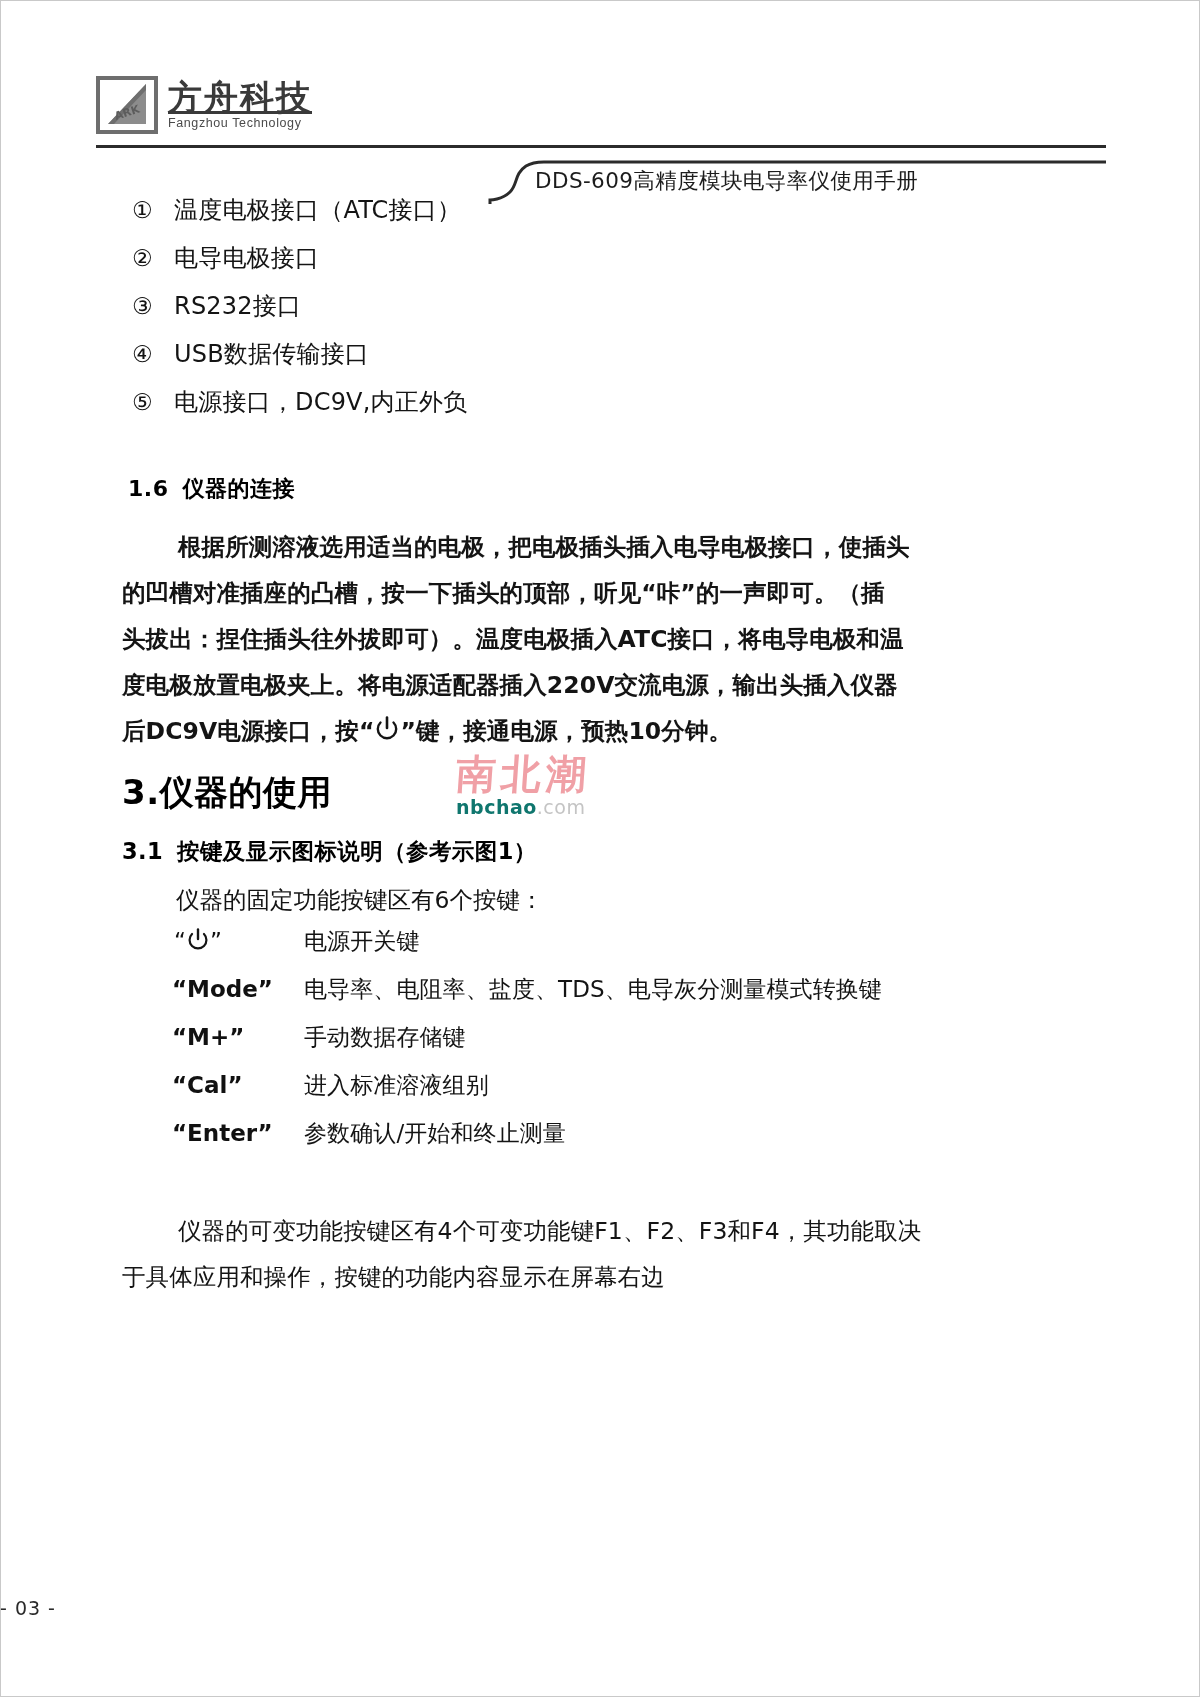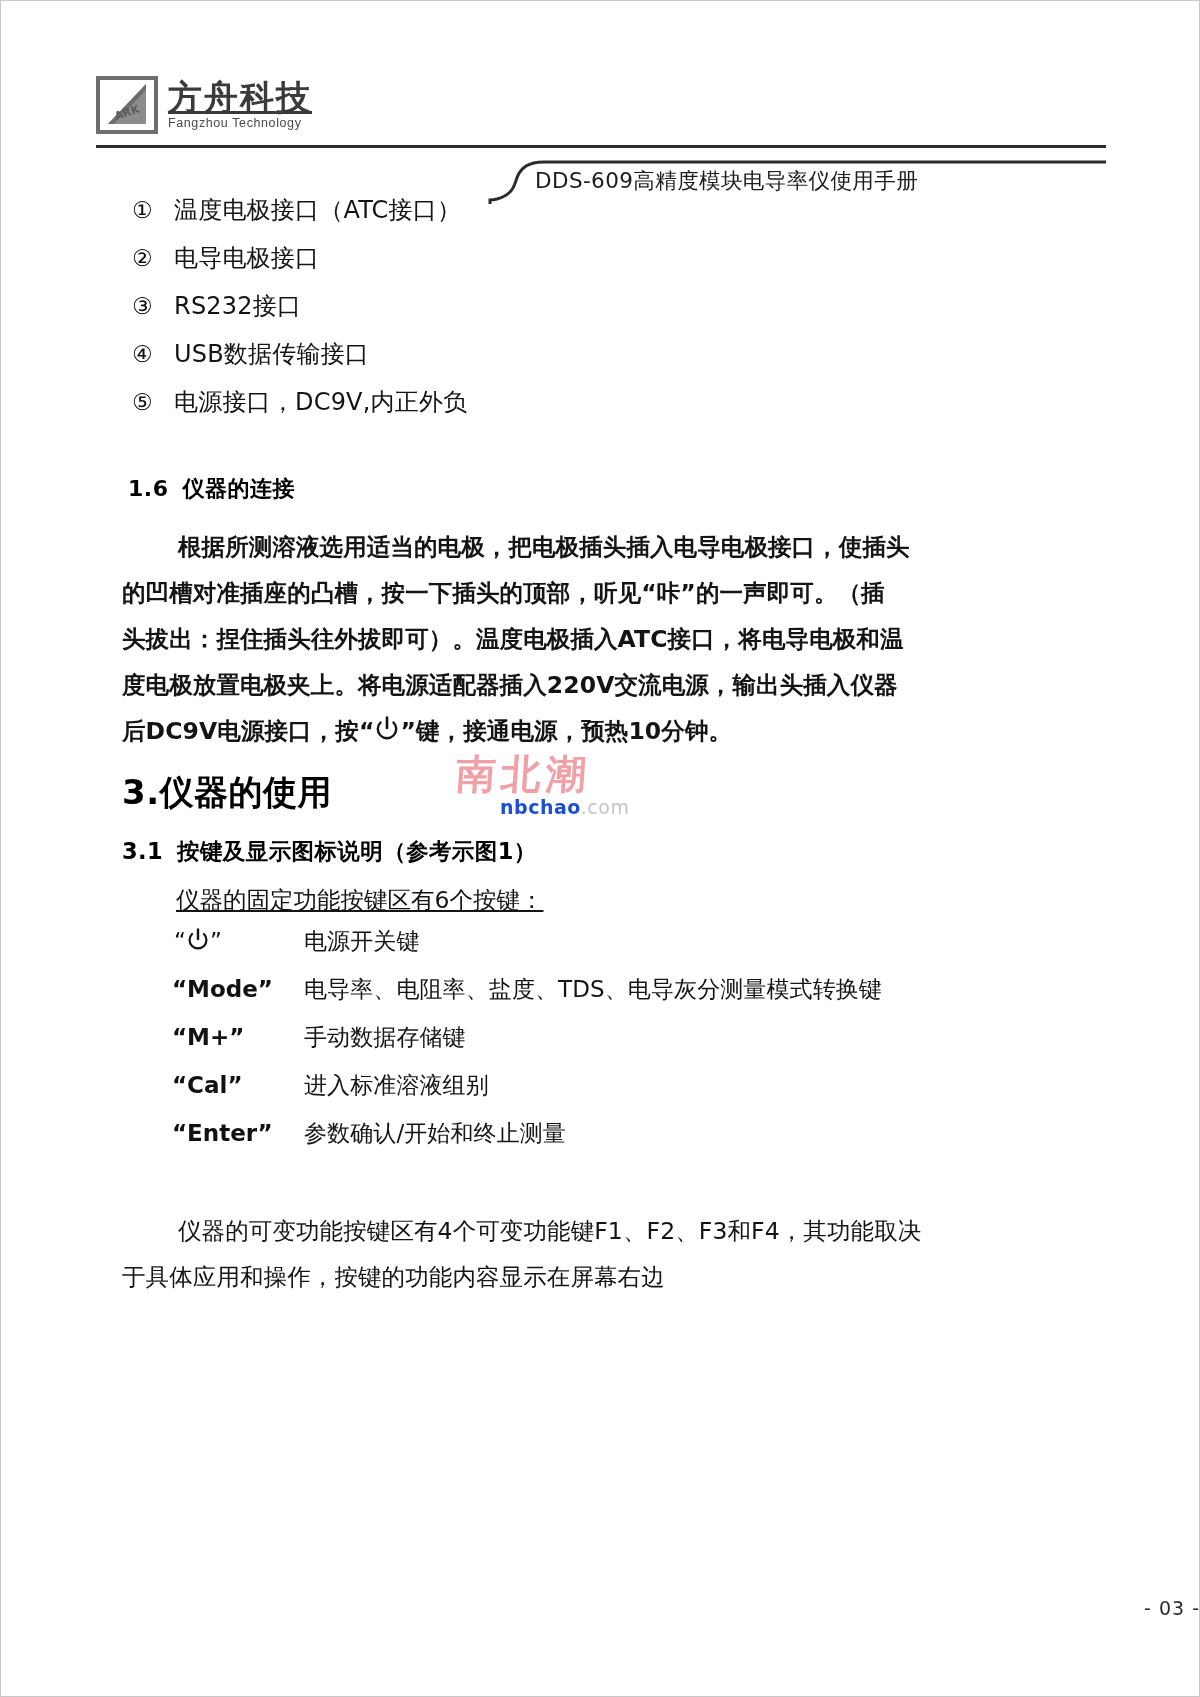--- a/index.html
+++ b/index.html
@@ -191,21 +191,20 @@
   .h3-sub2 .sec-num { margin-right: 14px; }
 
   .keys-intro {
     position: absolute;
     left: 176px;
     top: 884px;
     font-family: "DejaVu Sans", sans-serif;
     font-size: 23.5px;
     color: #141414;
     white-space: nowrap;
-    text-decoration: underline;
   }
 
   .key-list {
     position: absolute;
     left: 168px;
     top: 926px;
     width: 860px;
   }
   .key-row {
     display: flex;
@@ -262,30 +261,30 @@
     transform: skewX(-4deg);
   }
   .wm-en {
     display: block;
     margin-top: 1px;
     font-family: "DejaVu Sans", sans-serif;
     font-size: 19px;
     line-height: 20px;
     letter-spacing: 0.5px;
   }
-  .wm-en .b { color: #1d4ed8; font-weight: bold; margin-left: 44px; }
+  .wm-en .b { color: #0f766e; font-weight: bold; }
   .wm-en .g { color: #c4c4c4; }
 
   
   .footer {
     position: absolute;
     left: 0;
     bottom: 78px;
     width: 1200px;
-    text-align: right;
+    text-align: left;
     font-family: "DejaVu Sans", sans-serif;
     font-size: 19px;
     color: #2a2a2a;
     letter-spacing: 1px;
   }
 </style>
 </head>
 <body>
 
 <div class="page">

